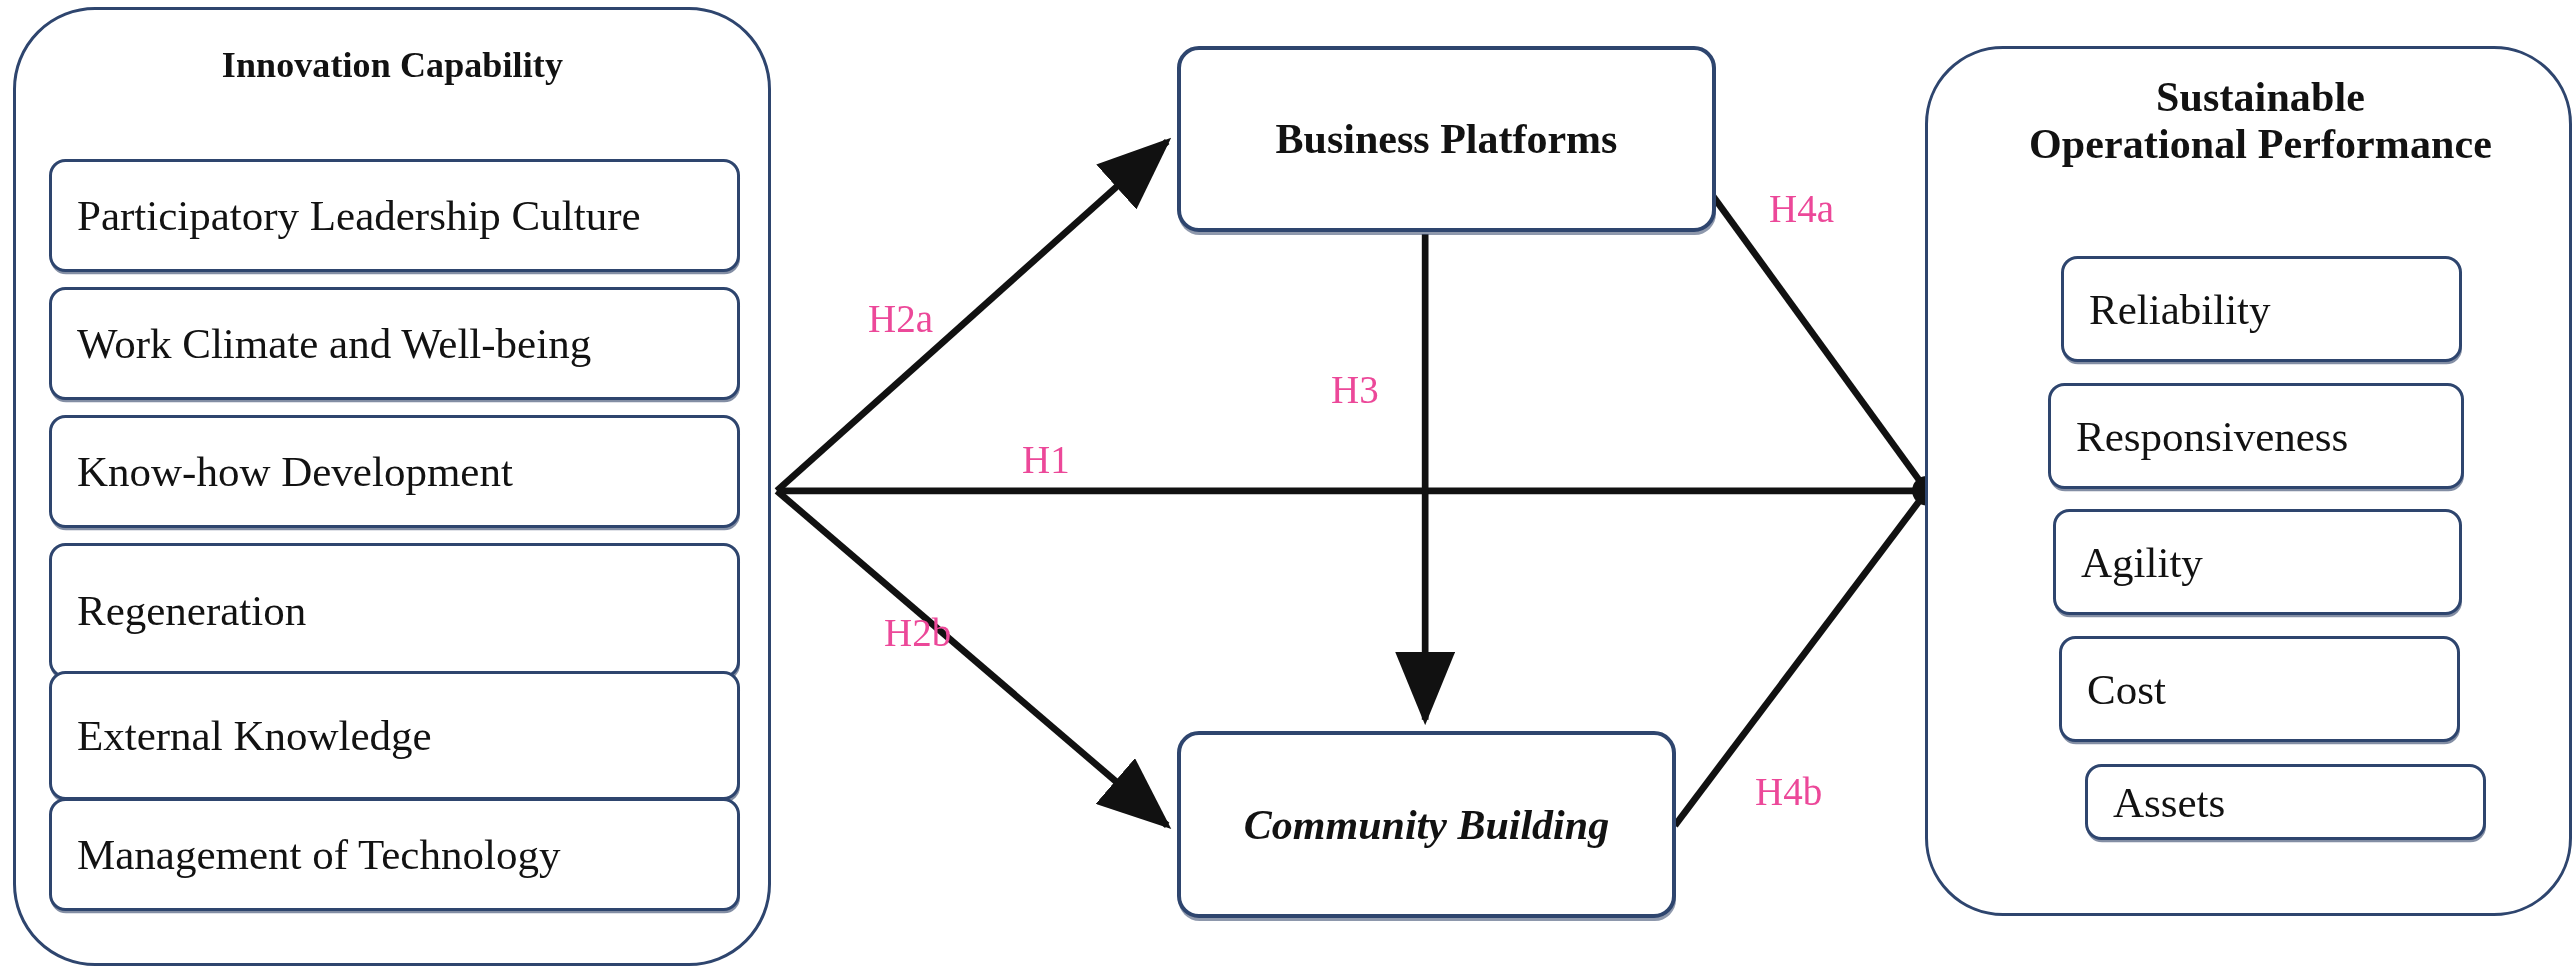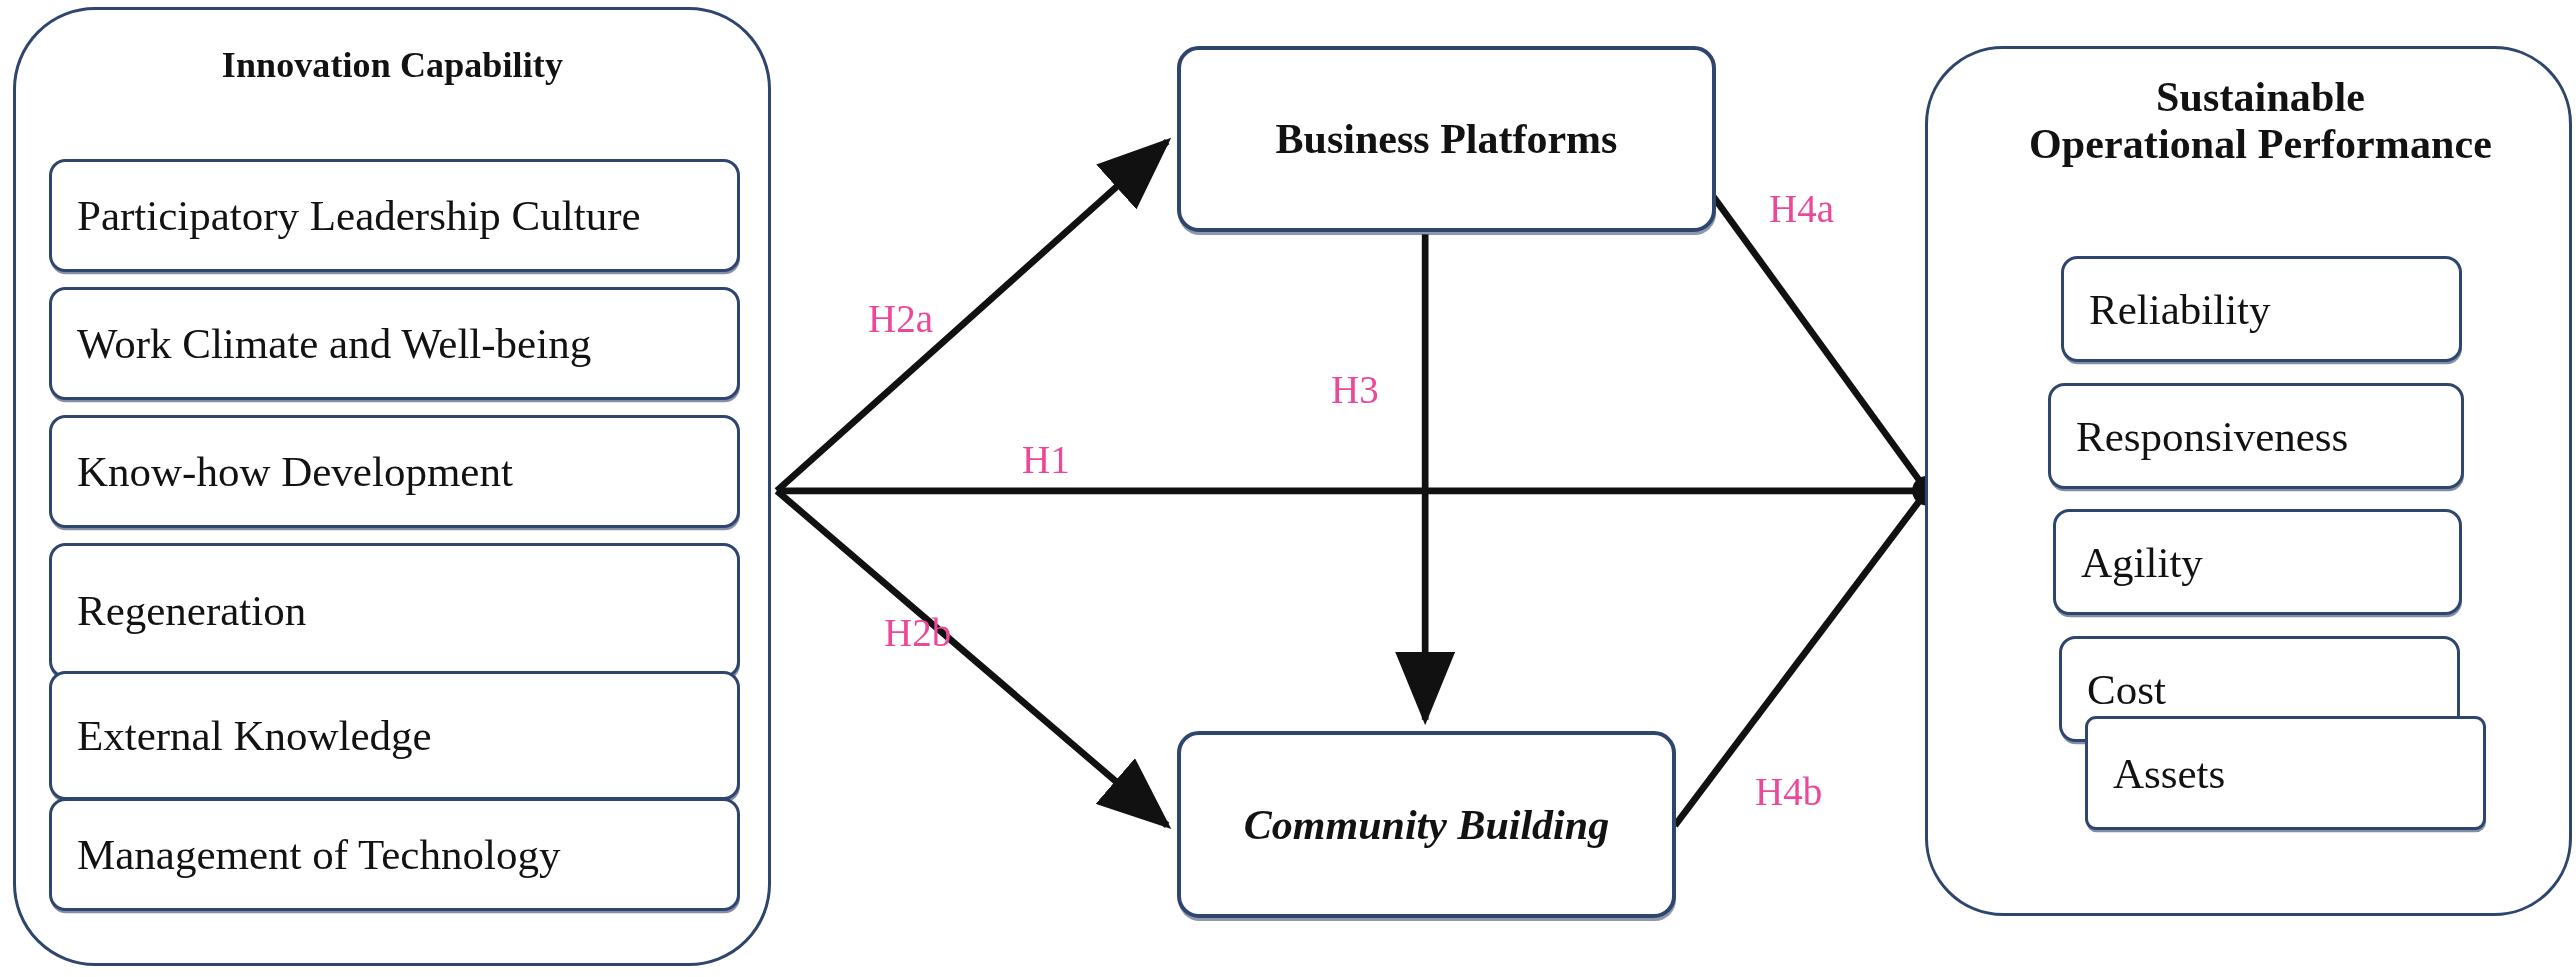--- a/index.html
+++ b/index.html
@@ -163,21 +163,21 @@
   </div>
 
   <div class="item-box" style="left:2053px;top:509px;width:409px;height:106px;">
     <span class="item-label">Agility</span>
   </div>
 
   <div class="item-box" style="left:2059px;top:636px;width:401px;height:106px;">
     <span class="item-label">Cost</span>
   </div>
 
-  <div class="item-box" style="left:2085px;top:716px;width:401px;height:114px;border-radius:11px;">
+  <div class="item-box" style="left:2085px;top:764px;width:401px;height:76px;">
     <span class="item-label">Assets</span>
   </div>
 
   <div class="path-label" id="label-h2a">H2a</div>
   <div class="path-label" id="label-h2b">H2b</div>
   <div class="path-label" id="label-h1">H1</div>
   <div class="path-label" id="label-h3">H3</div>
   <div class="path-label" id="label-h4a">H4a</div>
   <div class="path-label" id="label-h4b">H4b</div>
 

